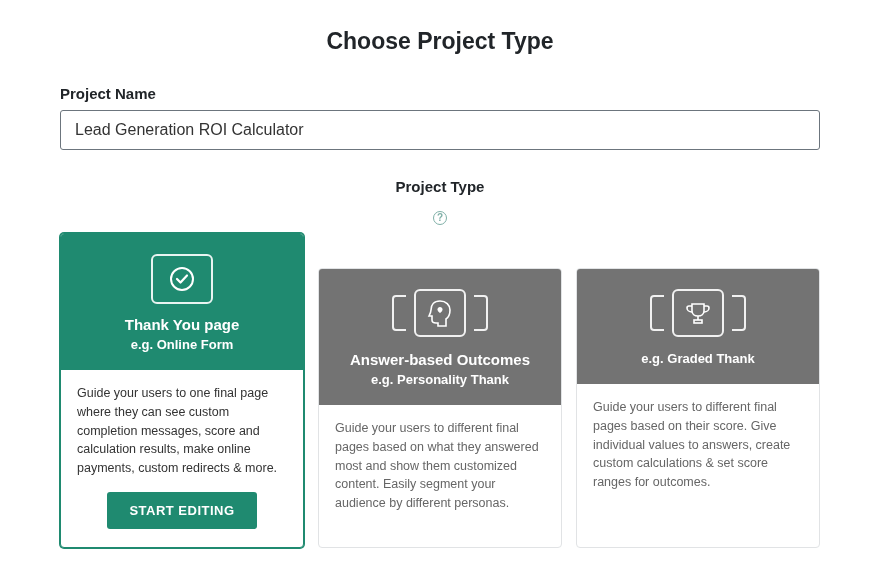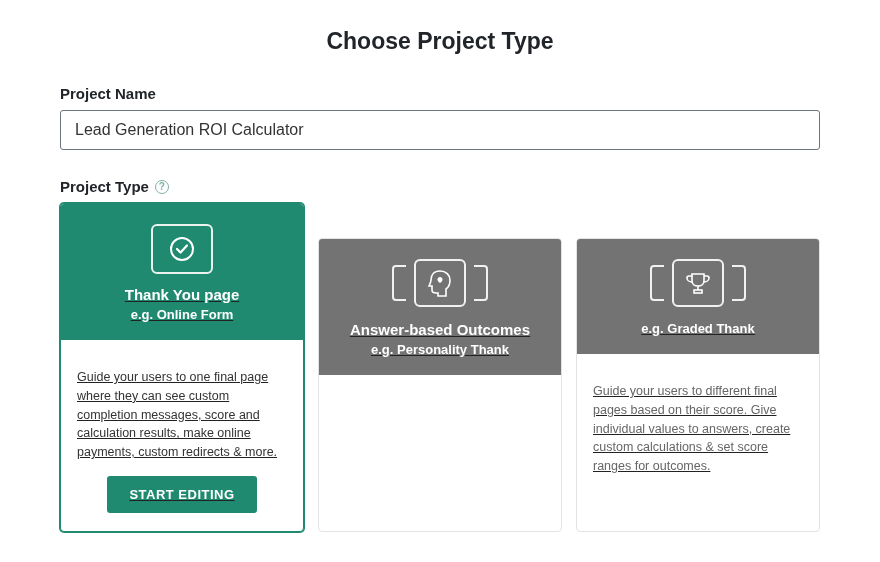--- a/index.html
+++ b/index.html
@@ -34,22 +34,23 @@
       font-size: 16px;
       border: 1px solid #6c757d;
       border-radius: 3px;
       color: #333;
       margin-bottom: 28px;
       outline: none;
     }
     .project-type-label {
       display: flex;
       align-items: center;
-      gap: 6px;
+      gap: 16px;
       margin-bottom: 8px;
+      flex-direction: column;
     }
     .help-icon {
       display: inline-flex;
       align-items: center;
       justify-content: center;
       width: 14px;
       height: 14px;
       border: 1px solid #7fb0a7;
       color: #7fb0a7;
       border-radius: 50%;
@@ -62,21 +63,20 @@
       align-items: stretch;
     }
     .card {
       flex: 1;
       border: 1px solid #e1e3e5;
       border-radius: 4px;
       overflow: hidden;
       display: flex;
       flex-direction: column;
       background: #fff;
-      text-decoration: underline;
     }
     .card.selected {
       border-color: #1f8a70;
       box-shadow: 0 0 0 1px #1f8a70;
     }
     .card-header {
       padding: 18px 14px 18px;
       text-align: center;
       color: #fff;
       display: flex;
@@ -134,21 +134,21 @@
     .card-title {
       font-size: 15px;
       font-weight: 700;
       margin-bottom: 4px;
     }
     .card-subtitle {
       font-size: 13px;
       font-weight: 600;
     }
     .card-body {
-      padding: 28px 16px 18px;
+      padding: 14px 16px 18px;
       font-size: 12.5px;
       line-height: 1.5;
       color: #666;
       flex: 1;
       display: flex;
       flex-direction: column;
     }
     .card.selected .card-body {
       color: #333;
     }
@@ -209,20 +209,23 @@
         <span class="center-box">
           <svg width="32" height="32" viewBox="0 0 32 32">
             <path d="M16 4 C10 4 7 8 7 13 C7 15 6 17 5 19 L8 19 L8 23 C8 25 10 26 12 26 L14 26 L14 29 L22 29 L22 22 C25 20 26 16 26 13 C26 8 22 4 16 4 Z" fill="none" stroke="#fff" stroke-width="1.6"></path>
             <path d="M16 10 C14.5 10 13.5 11 13.5 12.5 C13.5 14.5 16 16 16 16 C16 16 18.5 14.5 18.5 12.5 C18.5 11 17.5 10 16 10 Z" fill="#fff"></path>
           </svg>
         </span>
         <span class="bracket right"></span>
       </div>
       <div class="card-title">Answer-based Outcomes</div>
       <div class="card-subtitle">e.g. Personality Thank</div>
+    </div>
+    <div class="card-body">
+      <div>Guide your users to different final pages based on what they answered most and show them customized content. Easily segment your audience by different personas.</div>
     </div>
   </div>
 
   <div class="card">
     <div class="card-header">
       <div class="icon-frame-brackets">
         <span class="bracket"></span>
         <span class="center-box">
           <svg width="30" height="30" viewBox="0 0 30 30">
             <path d="M9 6 L21 6 L21 13 C21 16 18.5 18 15 18 C11.5 18 9 16 9 13 Z" fill="none" stroke="#fff" stroke-width="1.6"></path>

